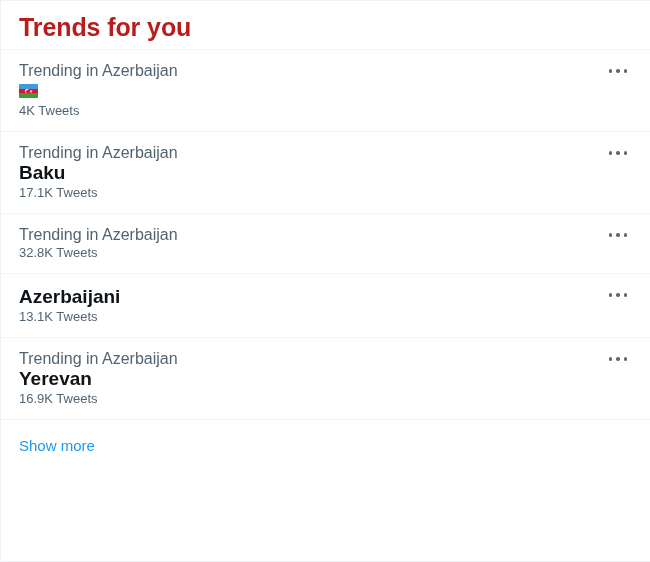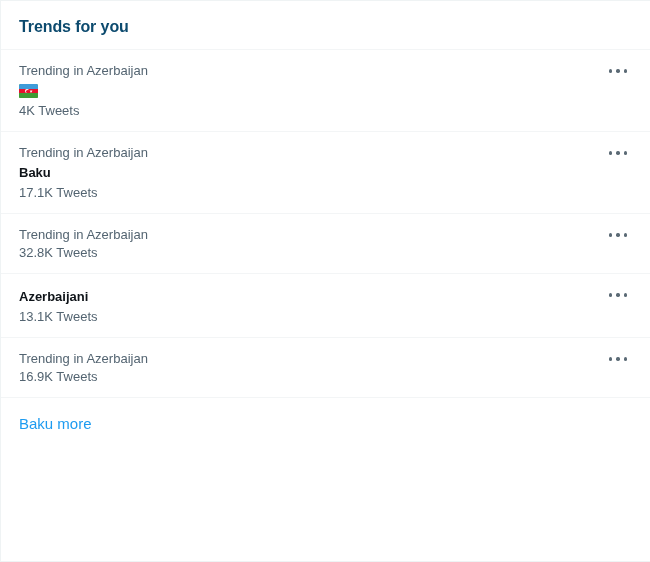--- a/index.html
+++ b/index.html
@@ -25,51 +25,51 @@
     border-top: 1px solid #eff3f4;
     border-bottom: 1px solid #eff3f4;
     overflow: hidden;
   }
 
   
   .panel-header {
     padding: 14px 18px 10px 18px;
   }
   .panel-title {
-    font-size: 16px;
+    font-size: 25px;
     font-weight: bold;
-    color: #0c4a6e;
+    color: #b91c1c;
     line-height: 24px;
     letter-spacing: -0.1px;
     margin: 0;
   }
 
   
   .trend-list {
     display: block;
   }
   .trend-row {
     position: relative;
     box-sizing: border-box;
     padding: 12px 50px 12px 18px;
     border-top: 1px solid #f3f5f6;
     cursor: pointer;
   }
   .trend-row:first-child {
     border-top: 1px solid #f3f5f6;
   }
   .trend-category {
-    font-size: 13px;
+    font-size: 16px;
     line-height: 17px;
     color: #536471;
     margin: 0 0 1px 0;
     font-weight: normal;
   }
   .trend-name {
-    font-size: 13px;
+    font-size: 19px;
     line-height: 21px;
     font-weight: bold;
     color: #0f1419;
     margin: 0 0 1px 0;
     min-height: 21px;
     display: block;
   }
   .trend-name.is-emoji {
     font-size: 15px;
     line-height: 21px;
@@ -217,26 +217,27 @@
     <div class="trend-count">13.1K Tweets</div>
     <button class="row-menu">
       <span class="dot"></span>
       <span class="dot"></span>
       <span class="dot"></span>
     </button>
   </div>
 
   <div class="trend-row">
     <div class="trend-category">Trending in Azerbaijan</div>
+    <div class="trend-name">Yerevan</div>
     <div class="trend-count">16.9K Tweets</div>
     <button class="row-menu">
       <span class="dot"></span>
       <span class="dot"></span>
       <span class="dot"></span>
     </button>
   </div>
 </div>
 
   <div class="panel-footer">
-    <a class="show-more-link">Baku more</a>
+    <a class="show-more-link">Show more</a>
   </div>
 
 </div>
 
 </body></html>

